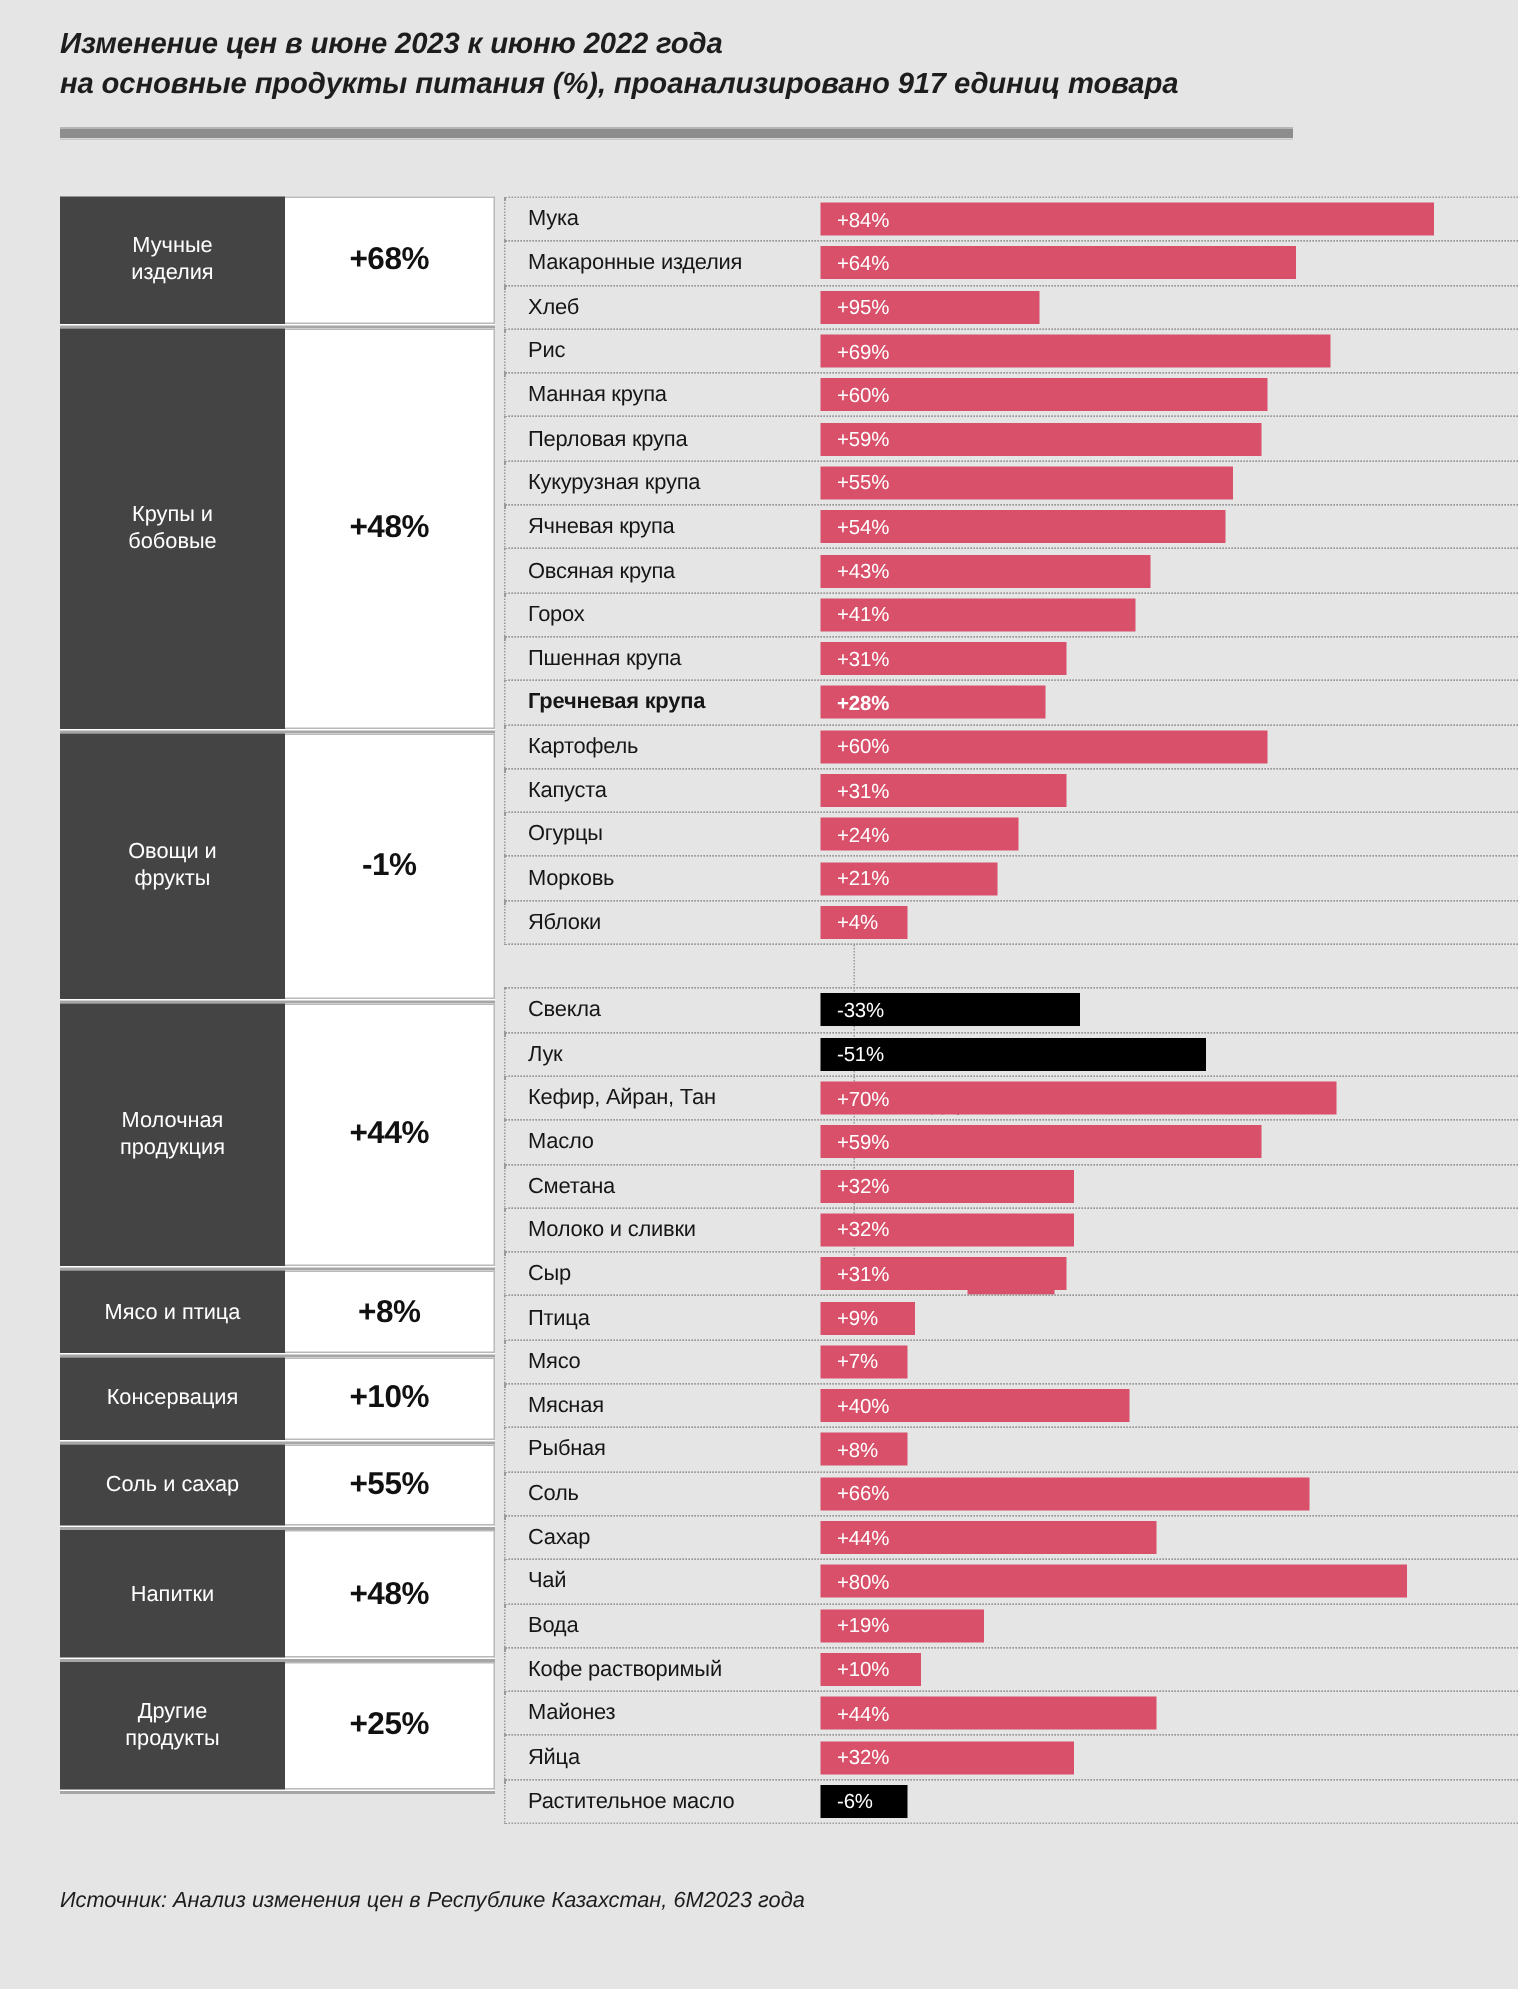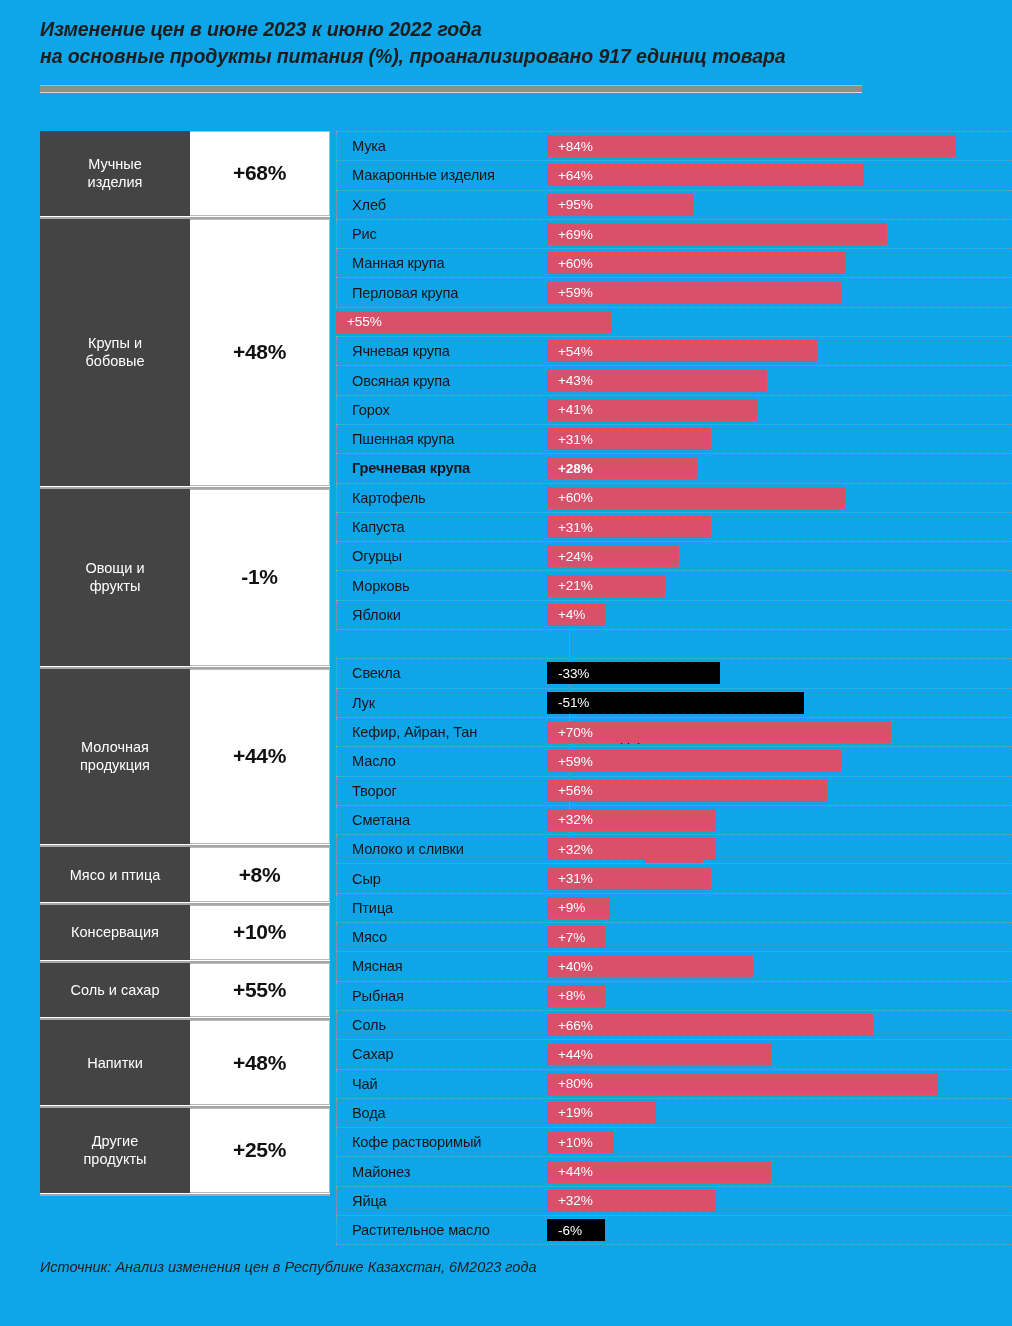--- a/index.html
+++ b/index.html
@@ -7,21 +7,21 @@
     margin: 0; padding: 0;
     background: #ffffff;
     width: 1012px; height: 1326px;
     font-family: "Liberation Sans", sans-serif;
     -webkit-font-smoothing: antialiased;
   }
   #page {
     position: relative;
     width: 1012px; height: 1326px;
     overflow: hidden;
-    background: #0ea5e9;
+    background: #e5e5e5;
   }
 
   
   #header { position: absolute; left: 40px; top: 16px; width: 930px; }
   #header .tline {
     font-style: italic;
     font-weight: bold;
     font-size: 19.5px;
     line-height: 27px;
     color: #1d1d1d;
@@ -245,20 +245,21 @@
         </div>
         <div class="item-row" style="height: 30.3px;">
           <div class="item-label">Перловая крупа</div>
           <div class="bar-wrap">
             <div class="bar" style="width: 293.58px;">
               <span class="bar-label">+59%</span>
             </div>
           </div>
         </div>
         <div class="item-row" style="height: 30.3px;">
+          <div class="item-label">Кукурузная крупа</div>
           <div class="bar-wrap">
             <div class="bar" style="width: 275.1px;">
               <span class="bar-label">+55%</span>
             </div>
           </div>
         </div>
         <div class="item-row" style="height: 30.3px;">
           <div class="item-label">Ячневая крупа</div>
           <div class="bar-wrap">
             <div class="bar" style="width: 270.48px;">
@@ -372,28 +373,20 @@
         </div>
         <div class="item-row" style="height: 30.3px;">
           <div class="item-label">Масло</div>
           <div class="bar-wrap">
             <div class="bar" style="width: 293.58px;">
               <span class="bar-label">+59%</span>
             </div>
           </div>
         </div>
         <div class="item-row" style="height: 30.3px;">
-          <div class="item-label">Творог</div>
-          <div class="bar-wrap">
-            <div class="bar" style="width: 279.72px;">
-              <span class="bar-label">+56%</span>
-            </div>
-          </div>
-        </div>
-        <div class="item-row" style="height: 30.3px;">
           <div class="item-label">Сметана</div>
           <div class="bar-wrap">
             <div class="bar" style="width: 168.84px;">
               <span class="bar-label">+32%</span>
             </div>
           </div>
         </div>
         <div class="item-row" style="height: 30.3px;">
           <div class="item-label">Молоко и сливки</div>
           <div class="bar-wrap">

